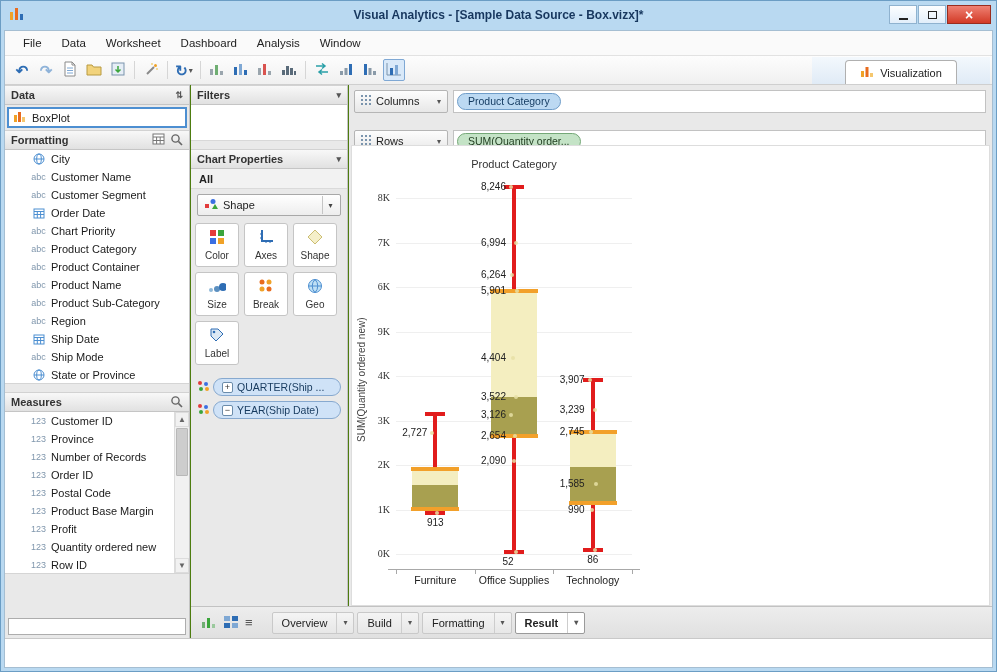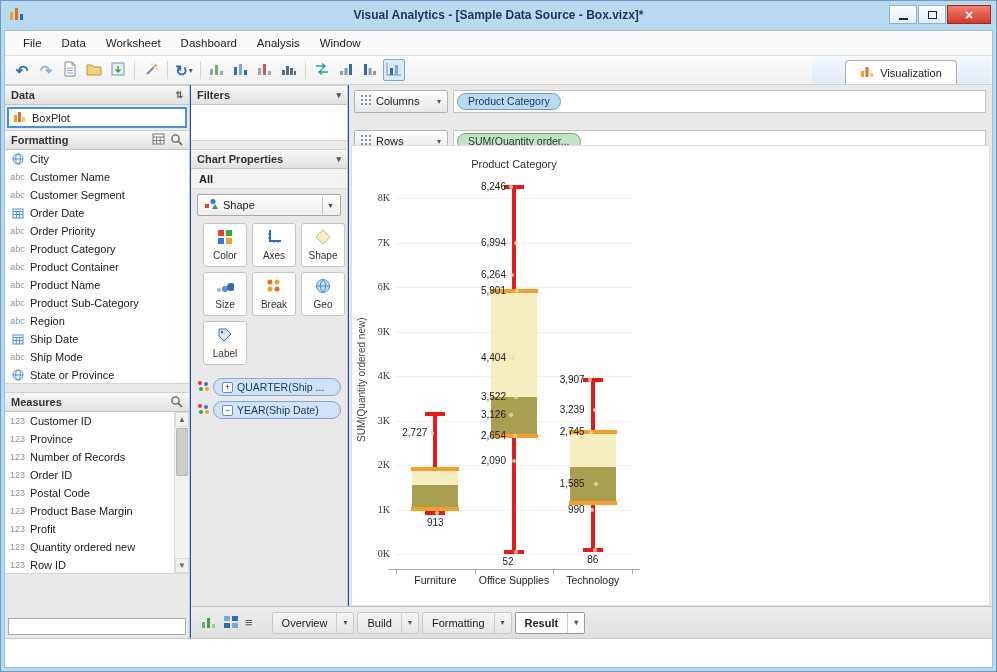--- a/index.html
+++ b/index.html
@@ -12,21 +12,21 @@
   .titlebar { position:absolute; left:0; top:0; right:0; height:28px; background:#b9d9f1; display:flex; align-items:center; }
   .app-icon { position:absolute; left:8px; top:6px; }
   .title-text { width:100%; text-align:center; font-size:12px; font-weight:bold; color:#17375e; }
   .win-controls { position:absolute; right:5px; top:4px; display:flex; gap:1px; }
   .wbtn { width:28px; height:19px; border:1px solid #8fb2cf; background:linear-gradient(#fdfeff,#e2eefa); display:flex; align-items:center; justify-content:center; cursor:default; }
   .minbar { width:9px; height:2px; background:#222; margin-top:8px; }
   .maxbox { width:9px; height:8px; border:1px solid #222; }
   .wbtn.close { width:44px; background:linear-gradient(#ef8173,#d23a26); border-color:#992c1e; color:#fff; font-size:14px; font-weight:bold; }
 
   
-  .frame { position:absolute; left:3px; top:29px; right:3px; bottom:3px; background:#1d4ed8; border:1px solid #a5bed2; overflow:hidden; }
+  .frame { position:absolute; left:3px; top:29px; right:3px; bottom:3px; background:#4d7c0f; border:1px solid #a5bed2; overflow:hidden; }
 
   .menubar { position:absolute; left:0; right:0; top:0; height:25px; background:#fafafa; border-bottom:1px solid #e2e2e2; display:flex; align-items:center; padding-left:8px; }
   .menu-item { padding:4px 10px; font-size:11.5px; color:#222; }
 
   .toolbar { position:absolute; left:0; right:0; top:25px; height:29px; background:linear-gradient(#fdfdfd,#f0f0f0); border-bottom:1px solid #cfcfcf; display:flex; align-items:center; gap:2px; padding:0 6px; }
   .tbtn { min-width:22px; height:22px; display:flex; align-items:center; justify-content:center; border-radius:2px; border:1px solid transparent; }
   .tbtn.active { background:#d9e9f9; border-color:#7fa8d4; }
   .tsep { width:1px; height:18px; background:#d6d6d6; margin:0 3px; }
   .glyph-blue { color:#2e6db4; font-size:15px; font-weight:bold; line-height:1; }
   .glyph-lblue { color:#8fb3d9; font-size:15px; font-weight:bold; line-height:1; }
@@ -36,40 +36,40 @@
 
   
   .panel-header { height:20px; background:linear-gradient(#f8f8f8,#e1e1e1); border-top:1px solid #d2d2d2; border-bottom:1px solid #c5c5c5; display:flex; align-items:center; gap:5px; padding:0 6px; font-weight:bold; font-size:11px; color:#333; flex:0 0 auto; }
   .hspread { margin-left:auto; display:flex; align-items:center; gap:5px; }
   .harrow { font-size:9px; color:#555; }
 
   
   .left-panel { position:absolute; left:0; top:54px; bottom:29px; width:185px; background:#e9e9e9; border-right:1px solid #c4c4c4; display:flex; flex-direction:column; }
   .boxplot-row { flex:0 0 auto; margin:2px 2px; height:21px; background:#fff; border:2px solid #4d8fd1; display:flex; align-items:center; gap:5px; padding:0 4px; font-size:11px; }
   .field-list { background:#fff; overflow:hidden; flex:0 0 auto; border-bottom:1px solid #d5d5d5; position:relative; }
-  .field-row { height:18px; display:flex; align-items:center; padding-left:0; }
+  .field-row { height:18px; display:flex; align-items:center; padding-left:21px; }
   .ficon { width:25px; display:flex; justify-content:center; flex:0 0 auto; }
   .ticon { font-size:9px; color:#8097ad; letter-spacing:0; }
   .flabel { font-size:11px; color:#1a1a1a; white-space:nowrap; }
   .spacer8 { flex:0 0 8px; } .spacerflex { flex:1 1 auto; }
   .param-box { flex:0 0 auto; margin:3px 3px; height:17px; background:#fff; border:1px solid #adadad; }
   .vscroll { position:absolute; right:0; top:0; bottom:0; width:15px; background:#f1f1f1; border-left:1px solid #dcdcdc; }
   .sbtn { height:15px; display:flex; align-items:center; justify-content:center; font-size:8px; color:#666; background:#f1f1f1; border:1px solid #dcdcdc; }
   .sbtn.down { position:absolute; bottom:0; left:0; right:0; }
   .sbtn.up { position:absolute; top:0; left:0; right:0; }
   .sthumb { position:absolute; left:1px; right:1px; top:16px; height:48px; background:#cdcdcd; border:1px solid #b8b8b8; border-radius:1px; }
 
   
   .mid-panel { position:absolute; left:186px; top:54px; bottom:61px; width:157px; background:#e9e9e9; border-right:1px solid #c4c4c4; display:flex; flex-direction:column; }
   .filters-body { flex:0 0 36px; background:#fff; border-bottom:1px solid #d8d8d8; }
   .midgap { flex:0 0 8px; }
   .all-row { flex:0 0 20px; background:#f2f2f2; border-bottom:1px solid #dadada; display:flex; align-items:center; padding:0 8px; font-weight:bold; font-size:11px; }
   .shape-select { flex:0 0 auto; margin:5px 6px; height:22px; background:linear-gradient(#fff,#ededed); border:1px solid #a8a8a8; border-radius:2px; display:flex; align-items:center; gap:5px; padding:0 2px 0 6px; font-size:11px; }
   .sel-arrow { margin-left:auto; width:16px; height:18px; border-left:1px solid #c5c5c5; display:flex; align-items:center; justify-content:center; font-size:8px; color:#444; }
-  .btn-grid { flex:0 0 auto; margin:2px 12px; display:grid; grid-template-columns:repeat(3,44px); gap:5px; }
+  .btn-grid { flex:0 0 auto; margin:2px 4px; display:grid; grid-template-columns:repeat(3,44px); gap:5px; }
   .prop-btn { height:44px; background:#fff; border:1px solid #c5c5c5; border-radius:3px; display:flex; flex-direction:column; align-items:center; justify-content:center; gap:3px; font-size:10px; color:#333; }
   .cards { margin-top:6px; }
   .card-row { display:flex; align-items:center; gap:4px; margin:5px 6px; }
   .tree-pill { flex:1 1 auto; background:#cfe2f7; border:1px solid #87a9cf; border-radius:9px; height:18px; display:flex; align-items:center; gap:4px; padding:0 8px; font-size:10.5px; color:#173a5e; white-space:nowrap; overflow:hidden; }
   .expander { flex:0 0 auto; width:11px; height:11px; background:#fff; border:1px solid #6b8cab; border-radius:2px; font-size:9px; line-height:9px; text-align:center; color:#333; }
 
   
   .right-area { position:absolute; left:344px; top:54px; right:0; bottom:61px; background:#e9e9e9; }
   .shelf-row { display:flex; align-items:center; gap:5px; margin:4px 6px 16px 5px; height:24px; }
   .shelf-btn { flex:0 0 94px; height:23px; background:linear-gradient(#fdfdfd,#e7e7e7); border:1px solid #b5b5b5; border-radius:2px; display:flex; align-items:center; gap:5px; padding:0 6px; font-size:11px; }
@@ -311,21 +311,21 @@
                 <rect x="1" y="2" width="10" height="9" fill="#fff" stroke="#4d8fd1"></rect>
                 <path d="M1 4.5 h10 M4.3 4.5 v6.5 M7.6 4.5 v6.5 M1 7.5 h10" stroke="#4d8fd1"></path>
               </svg>
             </span>
             <span class="flabel">Order Date</span>
           </div>
           <div class="field-row">
             <span class="ficon">
               <span class="ticon">abc</span>
             </span>
-            <span class="flabel">Order Priority</span>
+            <span class="flabel">Chart Priority</span>
           </div>
           <div class="field-row">
             <span class="ficon">
               <span class="ticon">abc</span>
             </span>
             <span class="flabel">Product Category</span>
           </div>
           <div class="field-row">
             <span class="ficon">
               <span class="ticon">abc</span>

